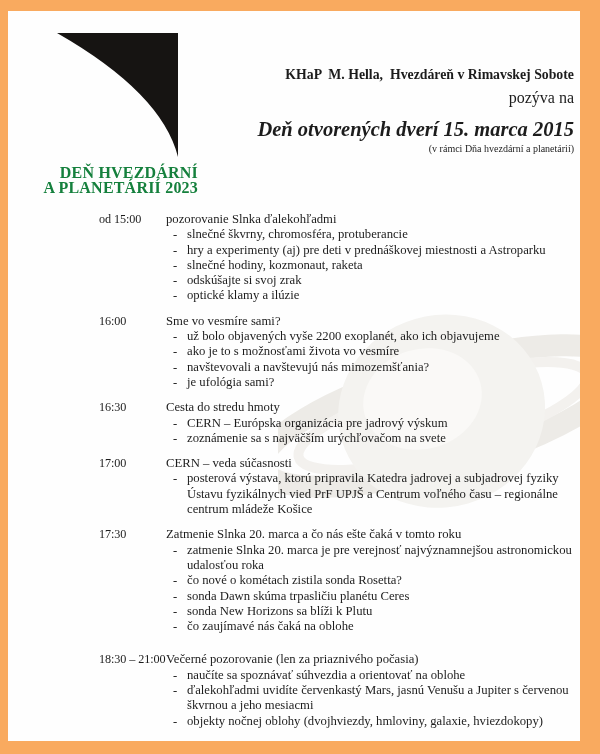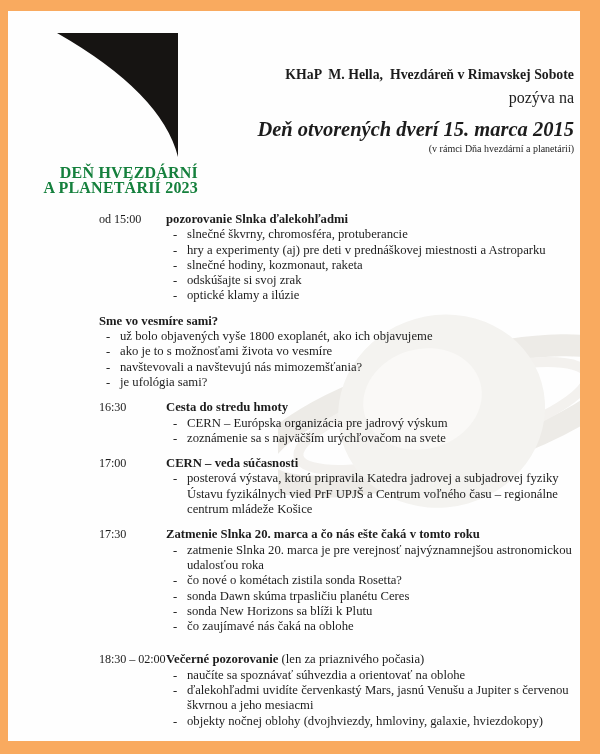--- a/index.html
+++ b/index.html
@@ -76,21 +76,21 @@
   }
   .block.last{ margin-top:18px; }
   .time{
     width:67px;
     flex:0 0 67px;
     white-space:nowrap;
     font-size:12.2px;
     letter-spacing:-.1px;
   }
   .content{ flex:1 1 auto; min-width:0; }
-  .heading .b{ font-weight:bold; }
+  .heading .b{ font-weight:normal; }
   .bullet{ display:flex; }
   .dash{
     flex:0 0 21px;
     width:21px;
     padding-left:7px;
     box-sizing:border-box;
   }
   .btext{ flex:1 1 auto; }
 </style>
 </head>
@@ -144,25 +144,26 @@
             <span class="dash">-</span>
             <span class="btext">odskúšajte si svoj zrak</span>
           </div>
           <div class="bullet">
             <span class="dash">-</span>
             <span class="btext">optické klamy a ilúzie</span>
           </div>
         </div>
       </div>
       <div class="block">
+        <div class="time">16:00</div>
         <div class="content">
           <div class="heading"><span class="b">Sme vo vesmíre sami?</span></div>
           <div class="bullet">
             <span class="dash">-</span>
-            <span class="btext">už bolo objavených vyše 1800 exoplanét, ako ich objavujeme</span>
+            <span class="btext">už bolo objavených vyše 2200 exoplanét, ako ich objavujeme</span>
           </div>
           <div class="bullet">
             <span class="dash">-</span>
             <span class="btext">ako je to s možnosťami života vo vesmíre</span>
           </div>
           <div class="bullet">
             <span class="dash">-</span>
             <span class="btext">navštevovali a navštevujú nás mimozemšťania?</span>
           </div>
           <div class="bullet">
@@ -215,21 +216,21 @@
             <span class="dash">-</span>
             <span class="btext">sonda New Horizons sa blíži k Plutu</span>
           </div>
           <div class="bullet">
             <span class="dash">-</span>
             <span class="btext">čo zaujímavé nás čaká na oblohe</span>
           </div>
         </div>
       </div>
       <div class="block last">
-        <div class="time">18:30 – 02:00</div>
+        <div class="time">18:30 – 21:00</div>
         <div class="content">
           <div class="heading"><span class="b">Večerné pozorovanie</span><span> (len za priaznivého počasia)</span></div>
           <div class="bullet">
             <span class="dash">-</span>
             <span class="btext">naučíte sa spoznávať súhvezdia a orientovať na oblohe</span>
           </div>
           <div class="bullet">
             <span class="dash">-</span>
             <span class="btext">ďalekohľadmi uvidíte červenkastý Mars, jasnú Venušu a Jupiter s červenou škvrnou a jeho mesiacmi</span>
           </div>

